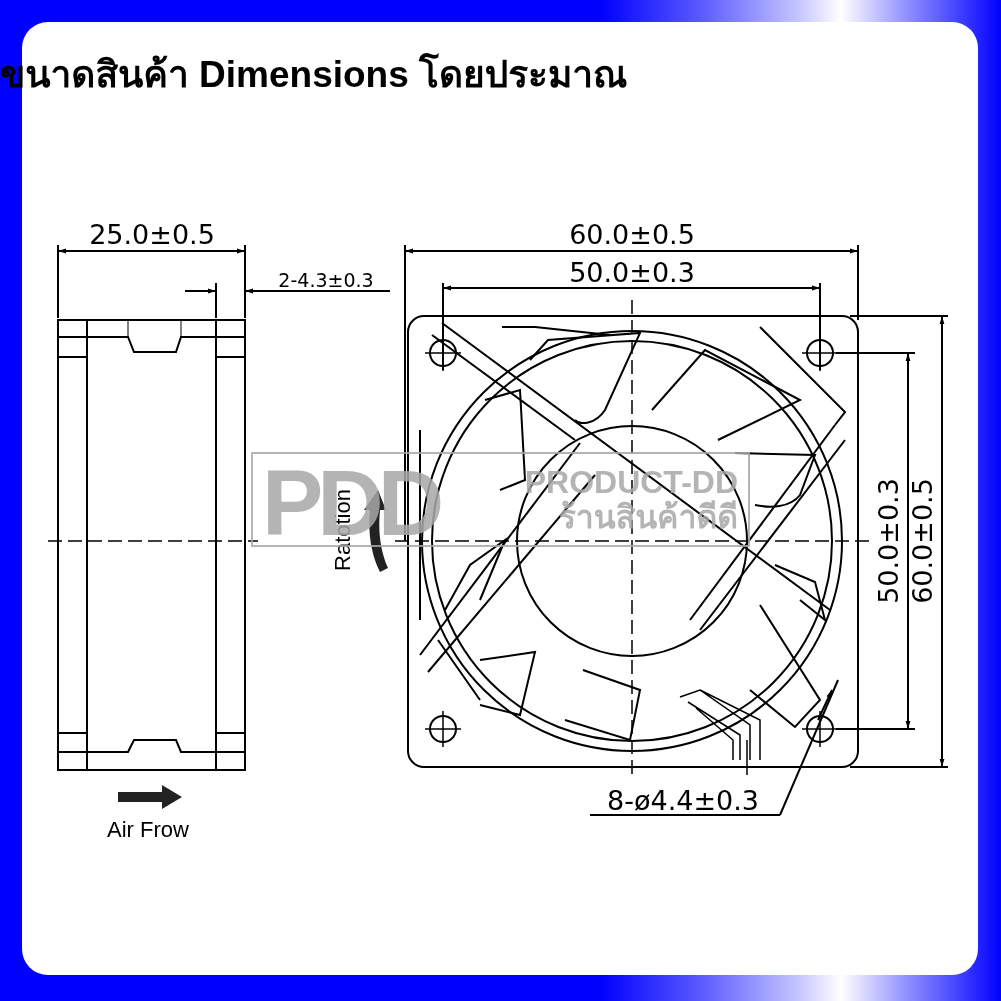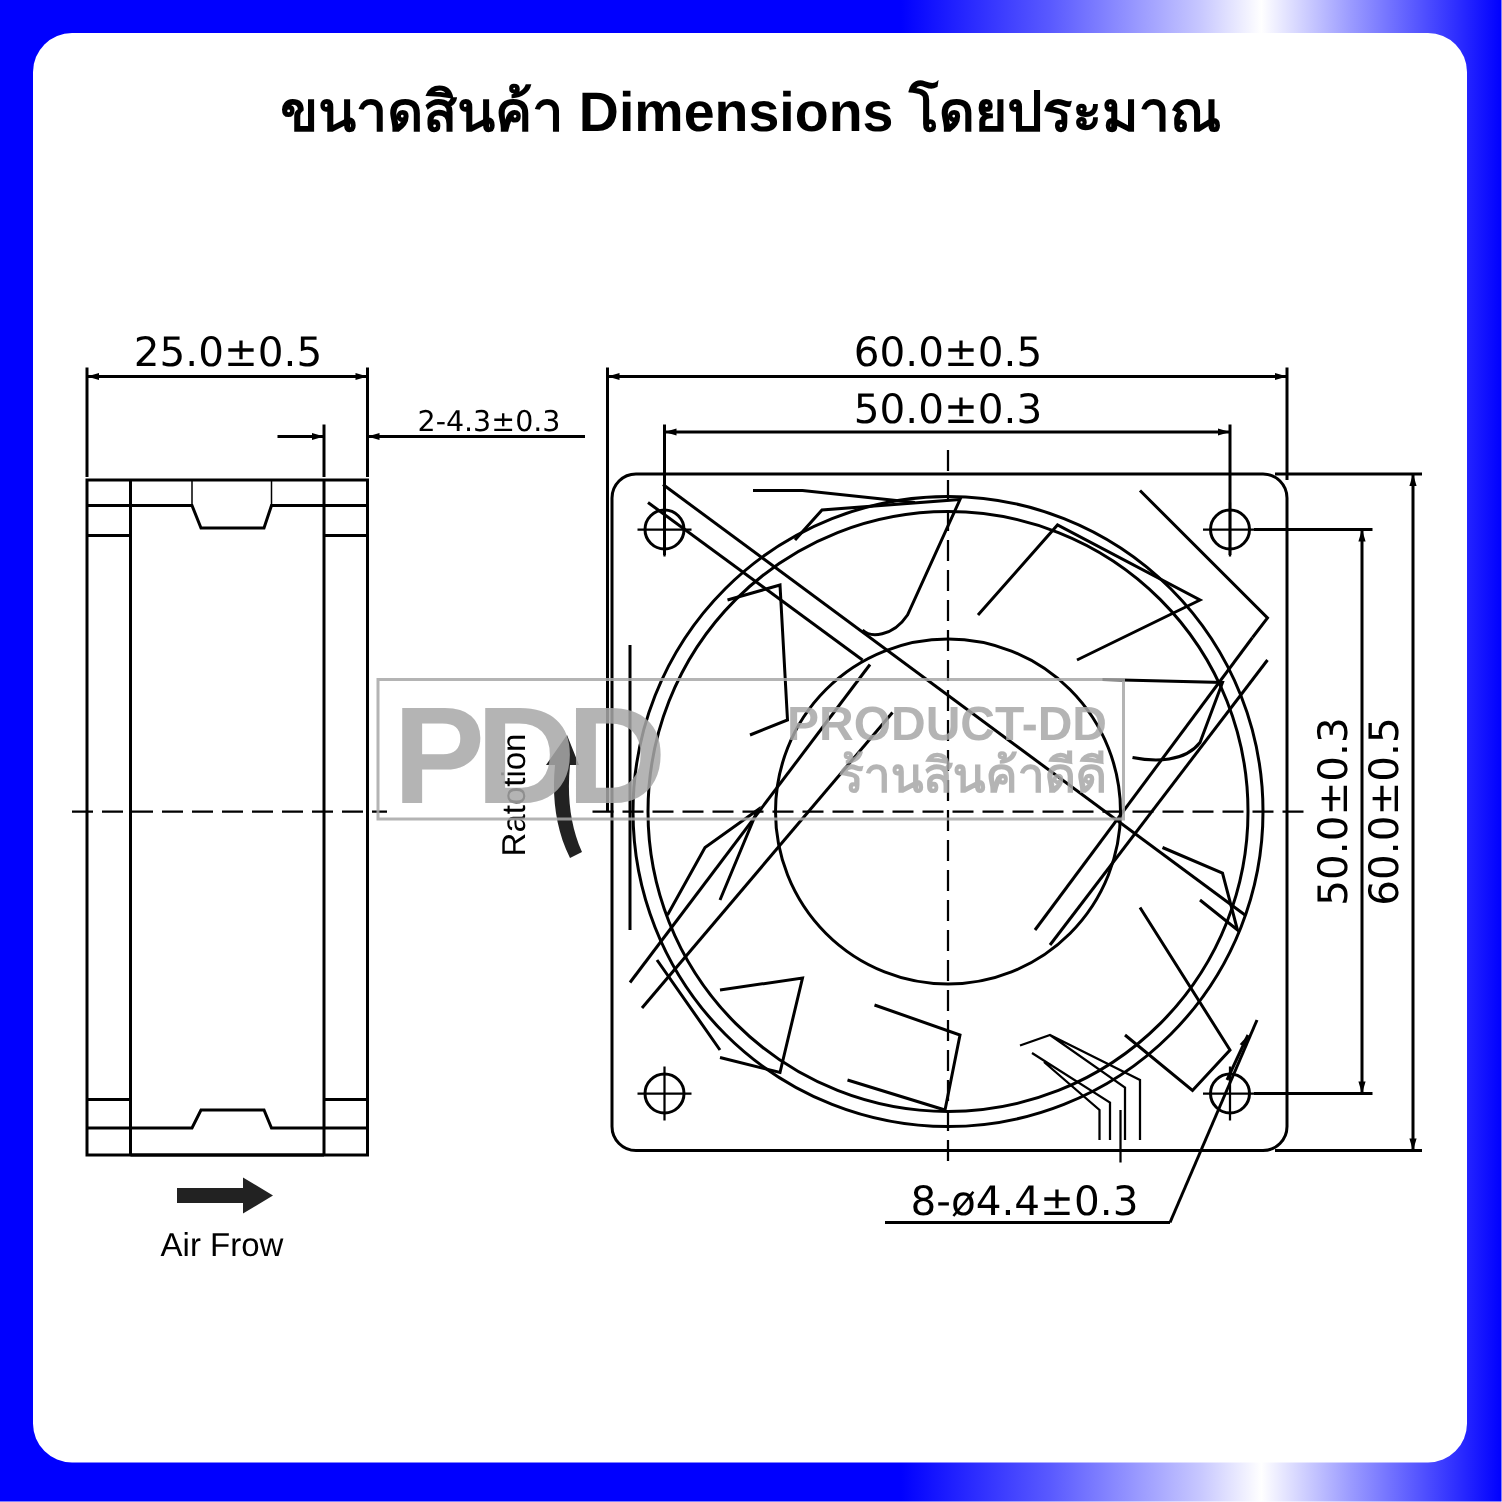--- a/index.html
+++ b/index.html
@@ -6,21 +6,21 @@
   body { width: 1001px; height: 1001px; overflow: hidden; font-family: "Liberation Sans", sans-serif; }
   .frame {
     position: absolute; left: 0; top: 0; width: 1001px; height: 1001px;
     background: linear-gradient(90deg, #0000ff 0%, #0000ff 60%, #5a5aff 70%, #c8c8ff 80%, #ffffff 84%, #9a9aff 90%, #0000ff 100%);
   }
   .panel {
     position: absolute; left: 22px; top: 22px; width: 956px; height: 953px;
     background: #ffffff; border-radius: 26px;
   }
   .title {
-    position: absolute; left: 0; top: 44px; width: 1001px; text-align: center;
+    position: absolute; left: 0; top: 44px; width: 1001px; 
     font-size: 37px; font-weight: bold; color: #000; font-family: "Liberation Sans", sans-serif;
     letter-spacing: 0px;
   }
   svg { position: absolute; left: 0; top: 0; }
   .dim { font-family: "DejaVu Sans", sans-serif; font-size: 27px; fill: #000; }
   .lbl { font-family: "Liberation Sans", sans-serif; font-size: 22px; fill: #000; }
 </style>
 </head>
 <body>
 

